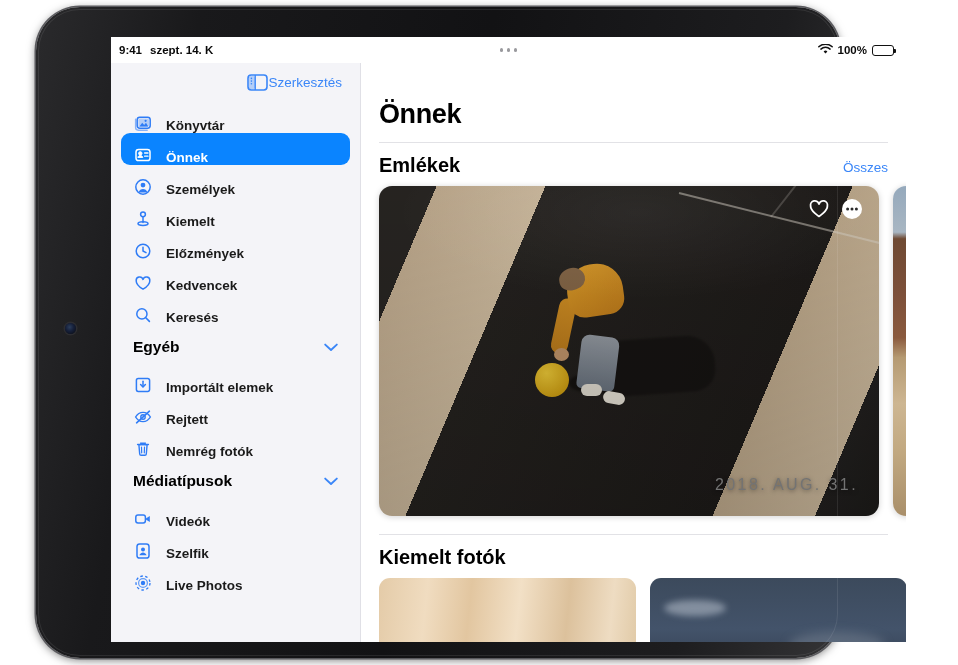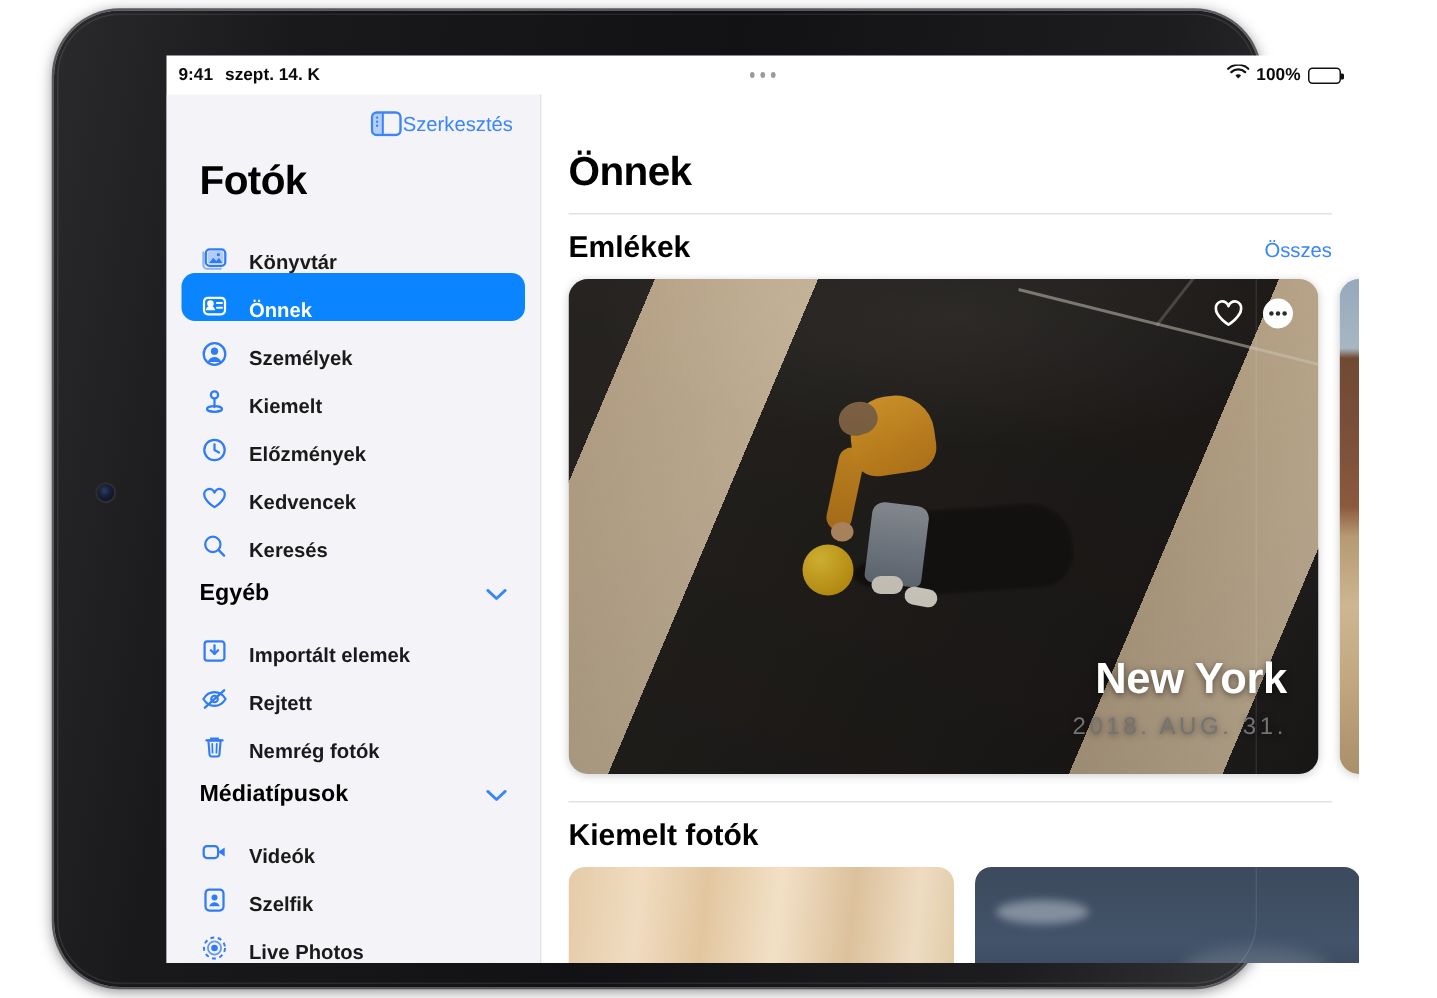--- a/index.html
+++ b/index.html
@@ -318,21 +318,20 @@
               <rect x="1.8" y="1.8" width="6.4" height="13.4" rx="2.6" fill="#3a86f8" opacity=".34"></rect>
               <line x1="8.2" y1="1" x2="8.2" y2="16" stroke="#3a86f8" stroke-width="1.4"></line>
               <circle cx="4.4" cy="4.4" r=".8" fill="#3a86f8"></circle>
               <circle cx="4.4" cy="7.1" r=".8" fill="#3a86f8"></circle>
               <circle cx="4.4" cy="9.8" r=".8" fill="#3a86f8"></circle>
             </svg>
           </span>
           <span id="edit-button">Szerkesztés</span>
         </div>
 
-        <div id="sidebar-title">Fotók</div>
 
         <div class="nav-list">
 
           <div class="nav-item">
             <span class="nav-icon">
               <svg width="20" height="20" viewBox="0 0 20 20">
                 <rect x="4.2" y="4.2" width="13" height="11" rx="2.6" stroke="#2f7cf6" stroke-width="1.5" fill="none"></rect>
                 <rect x="5.4" y="5.4" width="10.6" height="8.6" rx="1.8" fill="#2f7cf6" opacity=".32"></rect>
                 <path d="M6.4 13.4 9.2 9.8l2 2.2 1.8-2.2 2.2 3.6z" fill="#2f7cf6"></path>
                 <circle cx="12.6" cy="7.8" r="1.1" fill="#2f7cf6"></circle>
@@ -539,21 +538,20 @@
                   <svg width="22" height="22" viewBox="0 0 22 22">
                     <circle cx="11" cy="11" r="10" fill="#fff"></circle>
                     <circle cx="6.6" cy="11" r="1.5" fill="#2b2b2b"></circle>
                     <circle cx="11" cy="11" r="1.5" fill="#2b2b2b"></circle>
                     <circle cx="15.4" cy="11" r="1.5" fill="#2b2b2b"></circle>
                   </svg>
                 </span>
               </div>
 
               <div class="memory-caption">
-                <div class="memory-title">New York</div>
                 <div class="memory-date">2018. AUG. 31.</div>
               </div>
             </div>
 
             <div class="memory-card peek">
               <div class="photo-desert"></div>
             </div>
           </div>
 
           <div class="section-rule" style="margin-top:18px;"></div>

